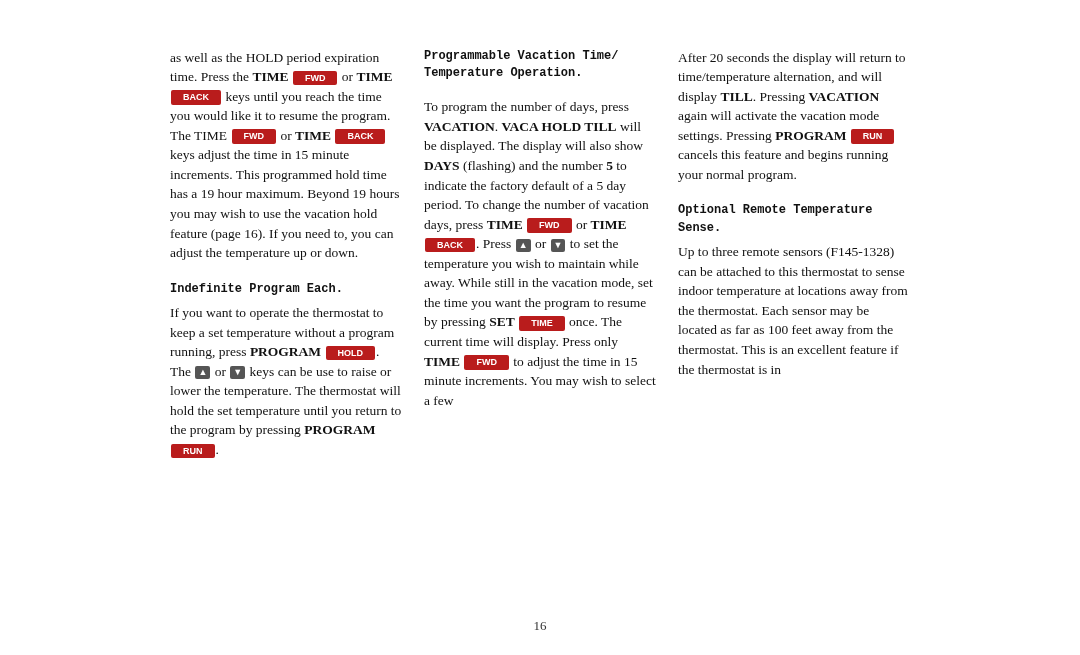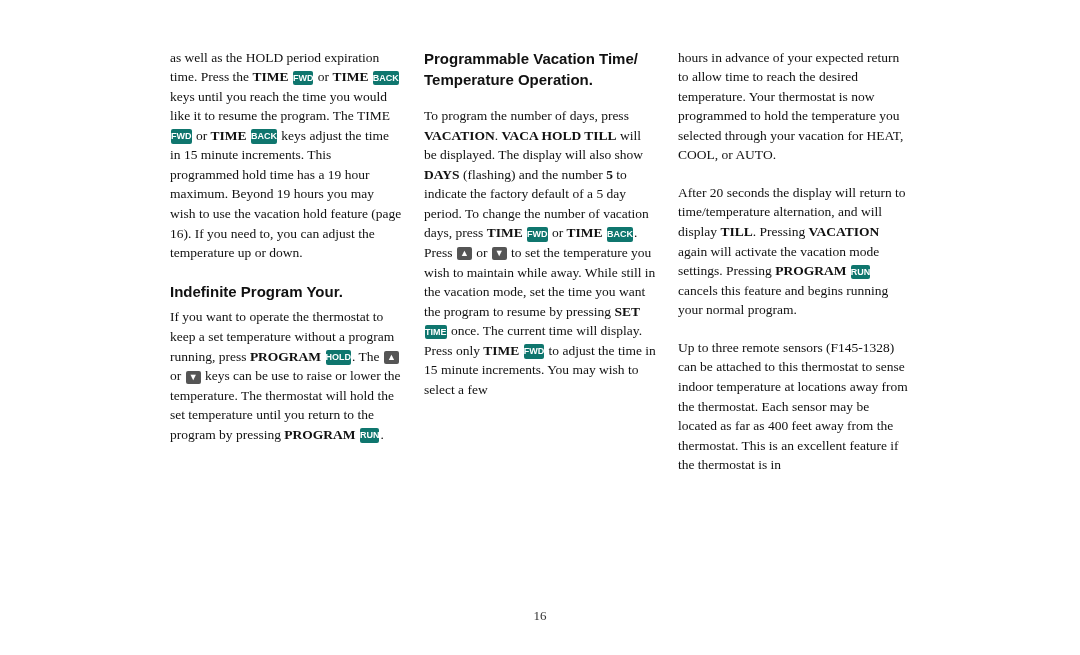--- a/index.html
+++ b/index.html
@@ -28,37 +28,37 @@
     .col {
       display: flex;
       flex-direction: column;
       gap: 0;
     }
     p {
       margin-bottom: 8px;
       text-align: left;
     }
     h3 {
-      font-size: 15px;
+      font-size: 12px;
       font-weight: bold;
       font-style: normal;
       margin-bottom: 5px;
-      font-family: Liberation Sans, sans-serif;
+      font-family: Liberation Mono, monospace;
     }
     .section {
       margin-bottom: 10px;
     }
     .badge {
       display: inline-block;
-      background: #0f766e;
+      background: #b91c1c;
       color: #fff;
       font-size: 9px;
       font-family: Arial, sans-serif;
       font-weight: bold;
-      padding: 1px 0;
+      padding: 1px 12px;
       border-radius: 2px;
       vertical-align: middle;
       line-height: 1.4;
       margin: 0 1px;
     }
     .arrow-up {
       display: inline-block;
       background: #555;
       color: #fff;
       font-size: 9px;
@@ -72,21 +72,21 @@
       background: #555;
       color: #fff;
       font-size: 9px;
       padding: 0px 3px;
       border-radius: 2px;
       vertical-align: middle;
       margin: 0 1px;
     }
     .page-num {
       position: absolute;
-      bottom: 12px;
+      bottom: 2px;
       left: 50%;
       transform: translateX(-50%);
       font-size: 13px;
       color: #333;
     }
     b {
       font-weight: bold;
     }
   </style>
 </head>
@@ -94,50 +94,46 @@
 
 <div class="page">
 
   <div class="col">
     <div class="section">
       <p>
         as well as the HOLD period expiration time. Press the <b>TIME</b> <span class="badge">FWD</span> or <b>TIME</b> <span class="badge">BACK</span> keys until you reach the time you would like it to resume the program. The TIME <span class="badge">FWD</span> or <b>TIME</b> <span class="badge">BACK</span> keys adjust the time in 15 minute increments. This programmed hold time has a 19 hour maximum. Beyond 19 hours you may wish to use the vacation hold feature (page 16). If you need to, you can adjust the temperature up or down.
       </p>
     </div>
     <div class="section">
-      <h3>Indefinite Program Your.</h3>
+      <h3>Indefinite Program Each.</h3>
       <p>
         If you want to operate the thermostat to keep a set temperature without a program running, press <b>PROGRAM</b> <span class="badge">HOLD</span>. The <span class="arrow-up">▲</span> or <span class="arrow-down">▼</span> keys can be use to raise or lower the temperature. The thermostat will hold the set temperature until you return to the program by pressing <b>PROGRAM</b> <span class="badge">RUN</span>.
       </p>
     </div>
   </div>
 
   <div class="col">
     <div class="section">
       <h3>Programmable Vacation Time/<br>Temperature Operation.</h3>
     </div>
     <div class="section">
       <p>
         To program the number of days, press <b>VACATION</b>. <b>VACA HOLD TILL</b> will be displayed. The display will also show <b>DAYS</b> (flashing) and the number <b>5</b> to indicate the factory default of a 5 day period. To change the number of vacation days, press <b>TIME</b> <span class="badge">FWD</span> or <b>TIME</b> <span class="badge">BACK</span>. Press <span class="arrow-up">▲</span> or <span class="arrow-down">▼</span> to set the temperature you wish to maintain while away. While still in the vacation mode, set the time you want the program to resume by pressing <b>SET</b> <span class="badge">TIME</span> once. The current time will display. Press only <b>TIME</b> <span class="badge">FWD</span> to adjust the time in 15 minute increments. You may wish to select a few
       </p>
     </div>
   </div>
 
   <div class="col">
     <div class="section">
       <p>
-        hours in advance of your expected return to allow time to reach the desired temperature. Your thermostat is now programmed to hold the temperature you selected through your vacation for HEAT, COOL, or AUTO.
-      </p>
-    </div>
-    <div class="section">
-      <p>
         After 20 seconds the display will return to time/temperature alternation, and will display <b>TILL</b>. Pressing <b>VACATION</b> again will activate the vacation mode settings. Pressing <b>PROGRAM</b> <span class="badge">RUN</span> cancels this feature and begins running your normal program.
       </p>
     </div>
     <div class="section">
+      <h3>Optional Remote Temperature Sense.</h3>
       <p>
-        Up to three remote sensors (F145-1328) can be attached to this thermostat to sense indoor temperature at locations away from the thermostat. Each sensor may be located as far as 400 feet away from the thermostat. This is an excellent feature if the thermostat is in
+        Up to three remote sensors (F145-1328) can be attached to this thermostat to sense indoor temperature at locations away from the thermostat. Each sensor may be located as far as 100 feet away from the thermostat. This is an excellent feature if the thermostat is in
       </p>
     </div>
   </div>
 
   <div class="page-num">16</div>
 </div>
 
 </body></html>

